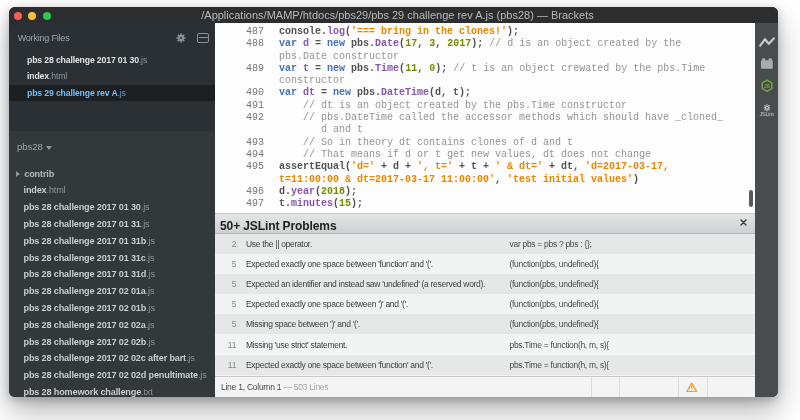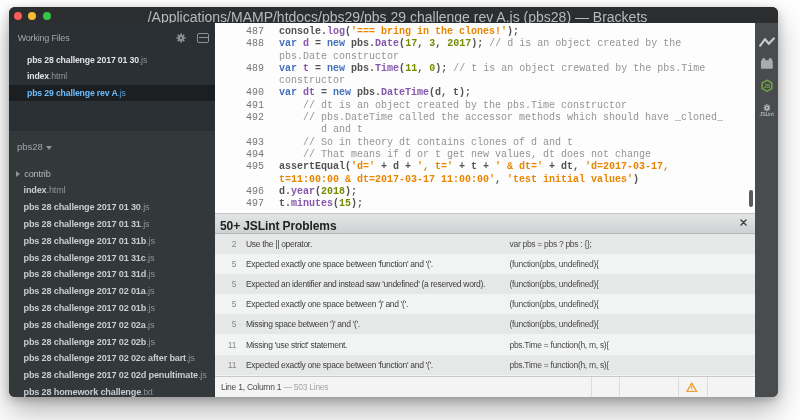--- a/index.html
+++ b/index.html
@@ -9,21 +9,21 @@
   border-radius:6px; overflow:hidden; background:#2f3438;
   box-shadow:0 14px 30px rgba(0,0,0,.30), 0 3px 10px rgba(0,0,0,.22); }
 
 .titlebar { position:absolute; left:0; top:0; width:100%; height:16px;
   background:#2b2d2f; }
 .tl { position:absolute; top:4.5px; width:8px; height:8px; border-radius:50%; }
 .tl.r { left:4.7px; background:#fc5b57; }
 .tl.y { left:19.2px; background:#f8bd36; }
 .tl.g { left:34px; background:#34c648; }
 .title { position:absolute; left:0; right:0; text-align:center; text-indent:8px;
-  font-size:14px; color:#b9babb; letter-spacing:0; top:2px; }
+  font-size:11px; color:#b9babb; letter-spacing:0; top:2px; }
 
 .sidebar { position:absolute; left:0; top:16px; width:230px; bottom:0;
   background:linear-gradient(to bottom, #2b3034 0px, #2b3034 108px, #33383b 108px); font-size:9px; }
 .wf-head { position:absolute; left:8.7px; top:9.5px; color:#a0a6ab; font-size:9px; letter-spacing:-0.2px; }
 .wf-item { position:absolute; left:0; width:100%; height:16.3px; line-height:16.3px;
   padding-left:18px; color:#e0e3e5; white-space:nowrap; letter-spacing:-0.15px;
   font-weight:bold; font-size:8.7px; }
 .wf-item .ext { color:#8e9499; font-weight:normal; }
 .wf-item.sel { background:#1c1f22; color:#6bbeff; }
 .wf-item.sel .ext { color:#599fd6; }
@@ -122,21 +122,21 @@
       <circle cx="6" cy="6" r="3.6"></circle>
       <circle cx="6" cy="6" r="1.3" fill="#2b3034"></circle>
         </g>
     </svg>
     <div class="split-wf"></div>
     <div class="wf-item" style="top:28.7px;">pbs 28 challenge 2017 01 30<span class="ext">.js</span></div>
     <div class="wf-item" style="top:45px;">index<span class="ext">.html</span></div>
     <div class="wf-item sel" style="top:61.8px;">pbs 29 challenge rev A<span class="ext">.js</span></div>
     <div class="proj-head">pbs28<span class="tri-down"></span></div>
     <div class="tree">
-      <div class="tree-item" style="padding-left:7.3px; font-weight:normal; color:#b4babd;"><span class="tri-right"></span>contrib</div>
+      <div class="tree-item" style="padding-left:7.3px; font-weight:bold; color:#b4babd;"><span class="tri-right"></span>contrib</div>
       <div class="tree-item">index<span class="ext">.html</span></div>
       <div class="tree-item">pbs 28 challenge 2017 01 30<span class="ext">.js</span></div>
       <div class="tree-item">pbs 28 challenge 2017 01 31<span class="ext">.js</span></div>
       <div class="tree-item">pbs 28 challenge 2017 01 31b<span class="ext">.js</span></div>
       <div class="tree-item">pbs 28 challenge 2017 01 31c<span class="ext">.js</span></div>
       <div class="tree-item">pbs 28 challenge 2017 01 31d<span class="ext">.js</span></div>
       <div class="tree-item">pbs 28 challenge 2017 02 01a<span class="ext">.js</span></div>
       <div class="tree-item">pbs 28 challenge 2017 02 01b<span class="ext">.js</span></div>
       <div class="tree-item">pbs 28 challenge 2017 02 02a<span class="ext">.js</span></div>
       <div class="tree-item">pbs 28 challenge 2017 02 02b<span class="ext">.js</span></div>

